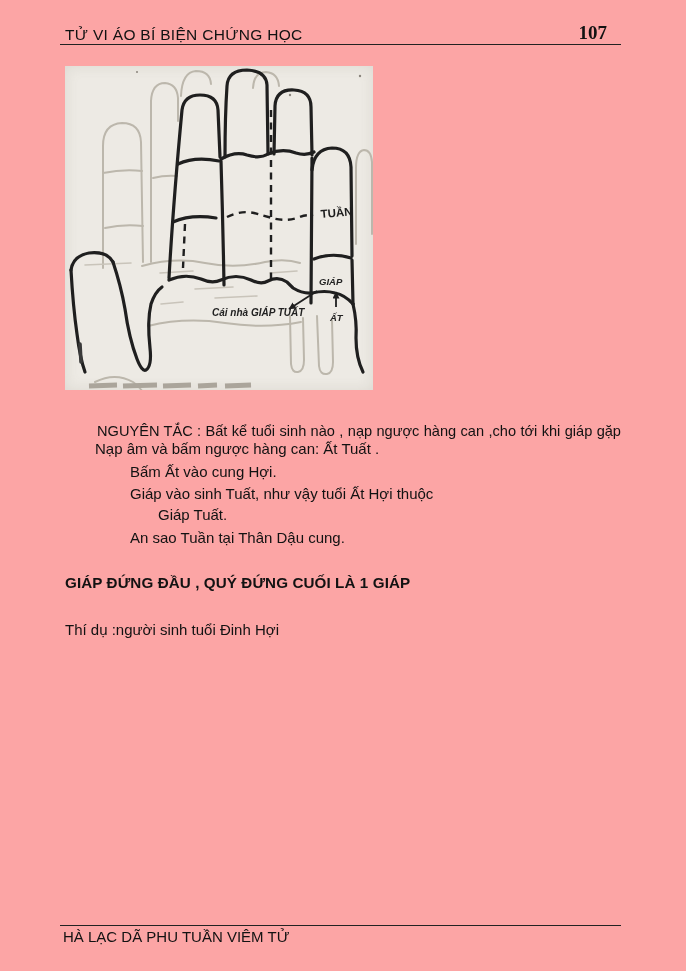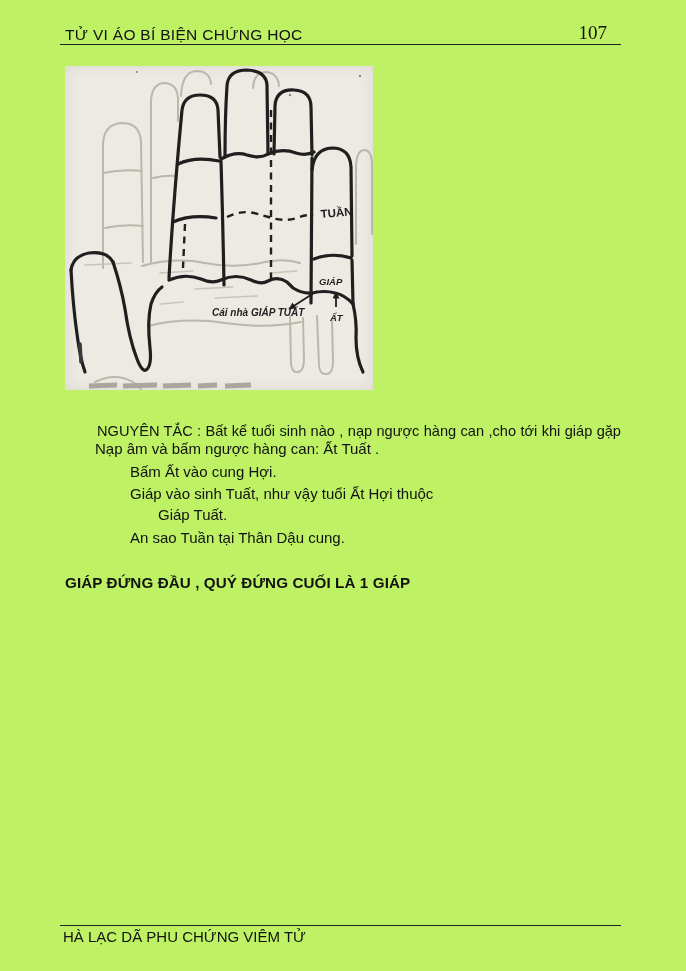--- a/index.html
+++ b/index.html
@@ -1,24 +1,24 @@
 <!DOCTYPE html>
 <html><head>
 <meta charset="utf-8">
 <style>
   html,body { margin:0; padding:0; background:#ffffff; }
   .page {
-    position:relative; width:686px; height:971px; background:#bef264;
+    position:relative; width:686px; height:971px; background:#fca5a5;
     font-family:"Liberation Sans", sans-serif; color:#121212; overflow:hidden;
   }
   .abs { position:absolute; }
   .rule { position:absolute; left:60px; width:561px; height:0; border-top:1.7px solid #222; }
   .hdr-title { left:65px; top:26px; font-size:15.5px; letter-spacing:.3px; white-space:nowrap; }
   .hdr-num { left:545px; top:22px; width:62px; text-align:right;
-             font-family:"Liberation Serif", serif; font-size:19px; }
+             font-family:"Liberation Serif", serif; font-size:19px;font-weight:bold; }
   .figure-box {
     position:absolute; left:65px; top:66px; width:308px; height:324px;
     background:#edeae4; box-shadow: inset 0 0 14px rgba(120,112,96,.14);
   }
   .line { position:absolute; font-size:15px; white-space:nowrap; }
   .just { left:97px; top:399px; width:524px; font-size:14.6px; white-space:normal;
           text-align:justify; text-align-last:justify;margin-top:24px; }
   .cent { left:65px; top:418px; width:556px; text-align:center; }
   .bold { font-weight:bold; font-size:15.2px; letter-spacing:.1px; }
   .ftr-text { left:63px; top:928px; font-size:15px; white-space:nowrap; }
@@ -128,17 +128,18 @@
 
   <div class="line just">NGUYÊN TẮC : Bất kể tuổi sinh nào , nạp ngược hàng can ,cho tới khi giáp gặp</div>
 
   <div class="line" style="left:95px;  top:440px;">Nạp âm và bấm ngược hàng can: Ất Tuất .</div>
   <div class="line" style="left:130px; top:463px;">Bấm Ất vào cung Hợi.</div>
   <div class="line" style="left:130px; top:485px;">Giáp vào sinh Tuất, như vậy tuổi Ất Hợi thuộc</div>
   <div class="line" style="left:130px; top:506px;margin-left:28px;">Giáp Tuất.</div>
   <div class="line" style="left:130px; top:529px;">An sao Tuần tại Thân Dậu cung.</div>
 
   <div class="line bold" style="left:65px; top:574px;">GIÁP ĐỨNG ĐẦU , QUÝ ĐỨNG CUỐI LÀ 1 GIÁP</div>
+  <div class="line" style="left:65px;  top:621px;">Thí dụ :người sinh tuổi Đinh Hợi</div>
 
   <div class="rule" style="top:925px;"></div>
-  <div class="abs ftr-text">HÀ LẠC DÃ PHU CHỨNG VIÊM TỬ</div>
+  <div class="abs ftr-text">HÀ LẠC DÃ PHU TUẦN VIÊM TỬ</div>
 
 </div>
 
 </body></html>

